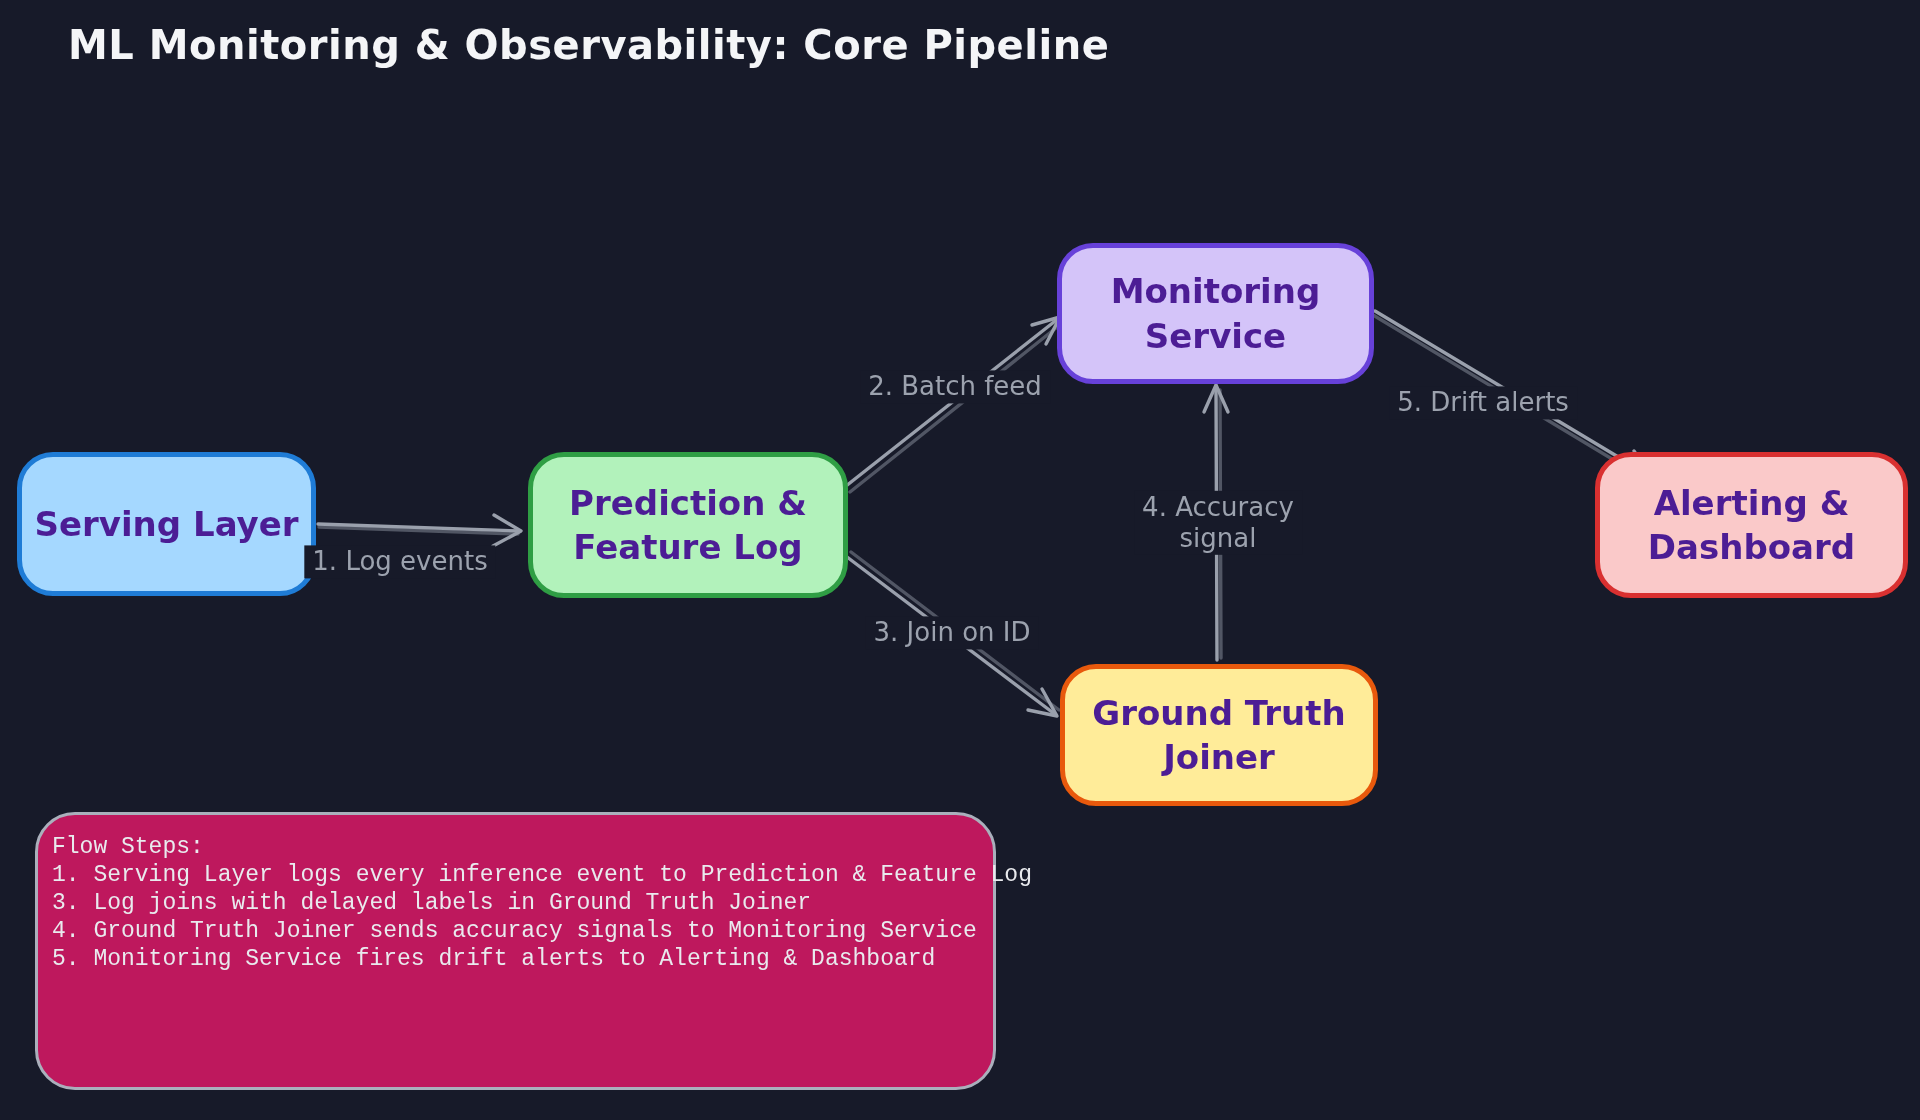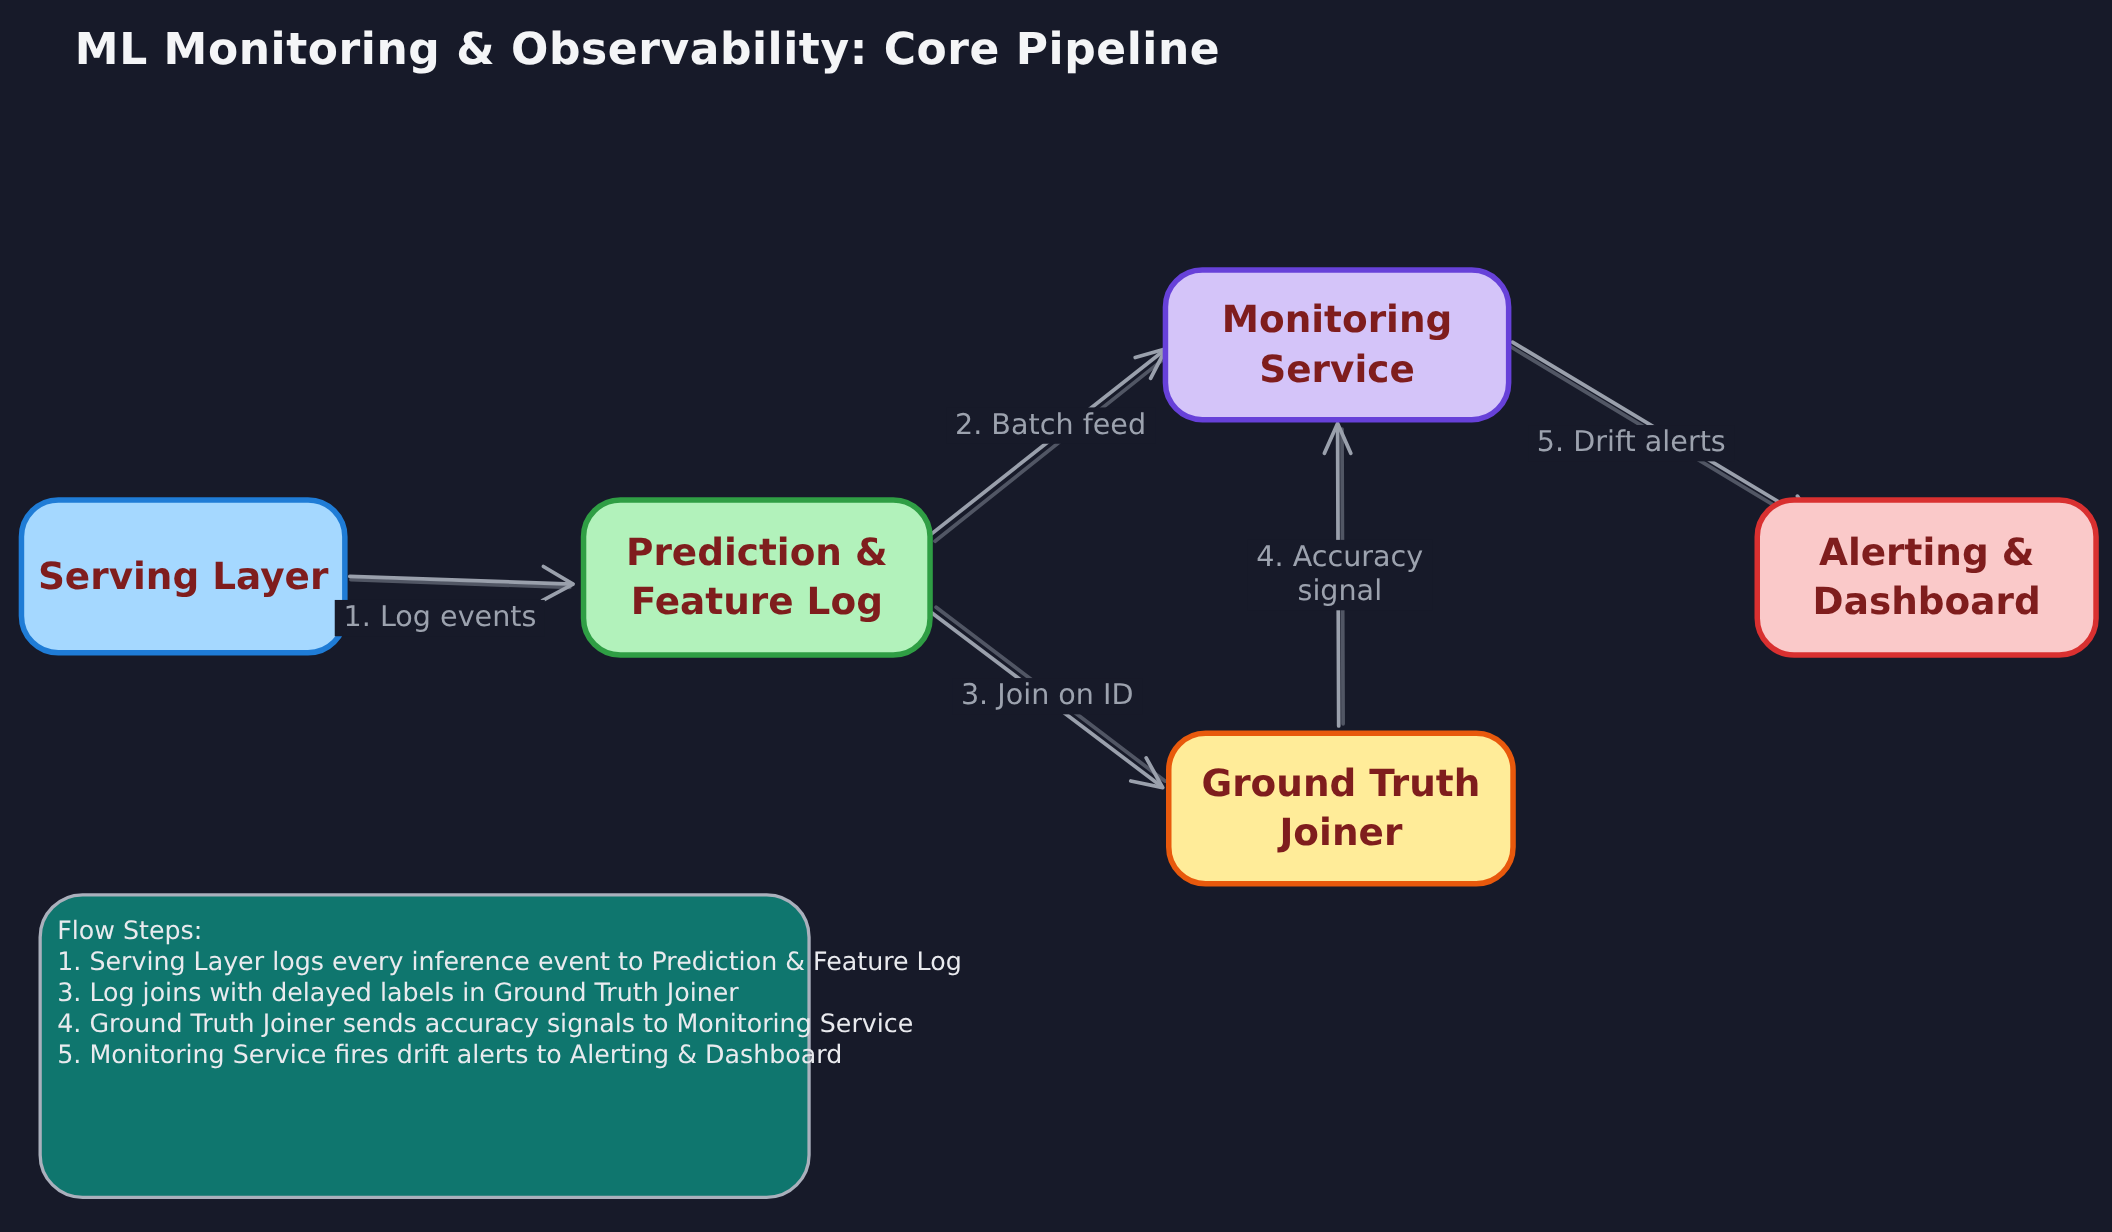--- a/index.html
+++ b/index.html
@@ -50,21 +50,21 @@
     border-radius: 36px;
     display: flex;
     align-items: center;
     justify-content: center;
     text-align: center;
     box-sizing: border-box;
   }
   .node-label {
     font-size: 34px;
     font-weight: 600;
-    color: #7f1d1d;
+    color: #4c1d95;
     white-space: pre-line;
     line-height: 1.3;
   }
   .node-serving    { left: 17px;   top: 452px; width: 299px; height: 144px; background: #a5d8ff; border: 5px solid #1f7cd6; align-items: center; }
   .node-prediction { left: 528px;  top: 452px; width: 320px; height: 146px; background: #b2f2bb; border: 5px solid #2f9e44; justify-content: center; }
   .node-monitoring { left: 1057px; top: 243px; width: 317px; height: 141px; background: #d4c4f9; border: 5px solid #6741d9; }
   .node-ground    { left: 1060px; top: 664px; width: 318px; height: 142px; background: #ffec99; border: 5px solid #e8590c; }
   .node-alerting  { left: 1595px; top: 452px; width: 313px; height: 146px; background: #fac9c9; border: 5px solid #d93030; }
   .edge-label {
     position: absolute;
@@ -79,27 +79,28 @@
   }
   .edge-label-1 { left: 400px;  top: 530px; margin-top: 32px; }
   .edge-label-2 { left: 955px;  top: 387px; }
   .edge-label-3 { left: 952px;  top: 633px; }
   .edge-label-4 { left: 1218px; top: 523px; }
   .edge-label-5 { left: 1483px; top: 403px; }
   .flow-box {
     position: absolute;
     left: 35px;
     top: 812px;
-    width: 702px;
+    width: 961px;
     height: 278px;
     box-sizing: border-box;
     border: 3px solid #aab0bc;
     border-radius: 40px;
-    background: #0f766e;
+    background: #be185d;
     padding: 18px 0 0 14px;
+    font-family: Liberation Mono, monospace;
   }
   .flow-line {
     font-size: 23px;
     line-height: 28px;
     color: #e9eaee;
     white-space: nowrap;
   }
 </style>
 </head>
 <body>

